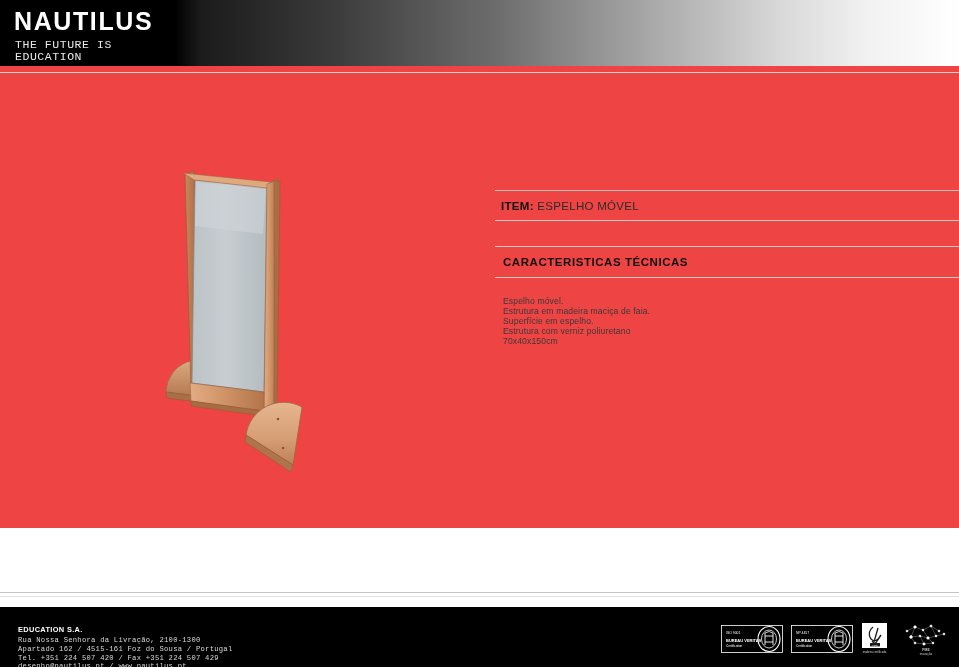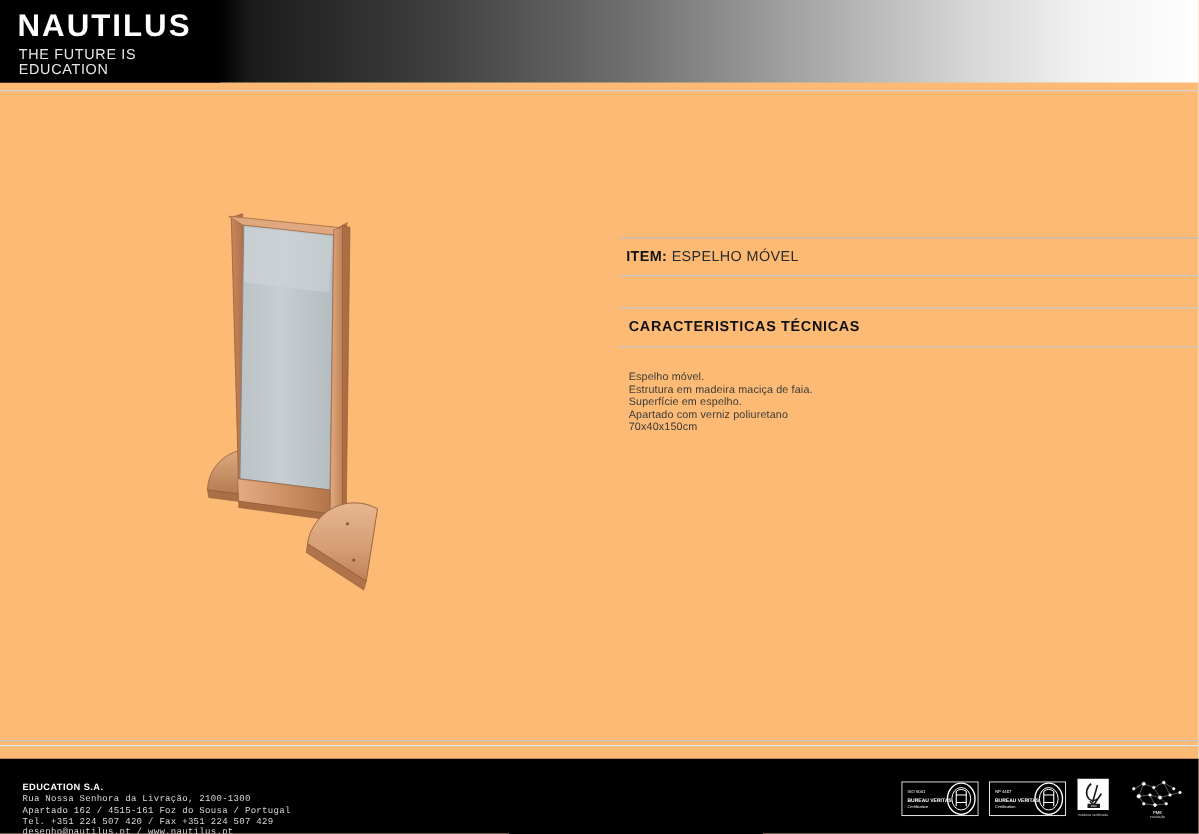--- a/index.html
+++ b/index.html
@@ -8,22 +8,22 @@
     margin: 0; padding: 0;
     width: 959px; height: 667px;
     background: #ffffff;
     font-family: "Liberation Sans", sans-serif;
     overflow: hidden;
   }
 
   .page {
     position: relative;
     width: 959px;
-    height: 667px;
-    background: #fdba74;
+    height: 528px;
+    background: #ef4444;
   }
 
   
   .header {
     position: absolute;
     top: 0; left: 0;
     width: 959px;
     height: 66px;
     background: linear-gradient(to right,
                 #000000 0px, #000000 175px,
@@ -51,21 +51,21 @@
     font-family: "Liberation Sans", sans-serif;
   }
   .brand-tagline {
     position: absolute;
     left: 15px;
     top: 39px;
     color: #e8e8e8;
     font-size: 11.5px;
     letter-spacing: 0.55px;
     line-height: 1;
-    font-family: Liberation Sans, sans-serif;
+    font-family: Liberation Mono, monospace;
   }
   .header-rule {
     position: absolute;
     top: 72px; left: 0;
     width: 959px;
     height: 1px;
     background: #d2d2d2;
   }
 
   
@@ -279,21 +279,21 @@
     <div class="rule"></div>
 
     <div class="section-title">CARACTERISTICAS TÉCNICAS</div>
 
     <div class="rule"></div>
 
     <div class="desc-body">
       <div>Espelho móvel.</div>
       <div>Estrutura em madeira maciça de faia.</div>
       <div>Superfície em espelho.</div>
-      <div>Apartado com verniz poliuretano</div>
+      <div>Estrutura com verniz poliuretano</div>
       <div>70x40x150cm</div>
     </div>
   </div>
 
   <div class="footer-rule-a"></div>
   <div class="footer-rule-b"></div>
 
   <div class="footer">
     <div class="footer-company">EDUCATION S.A.</div>
     <div class="footer-addr">

